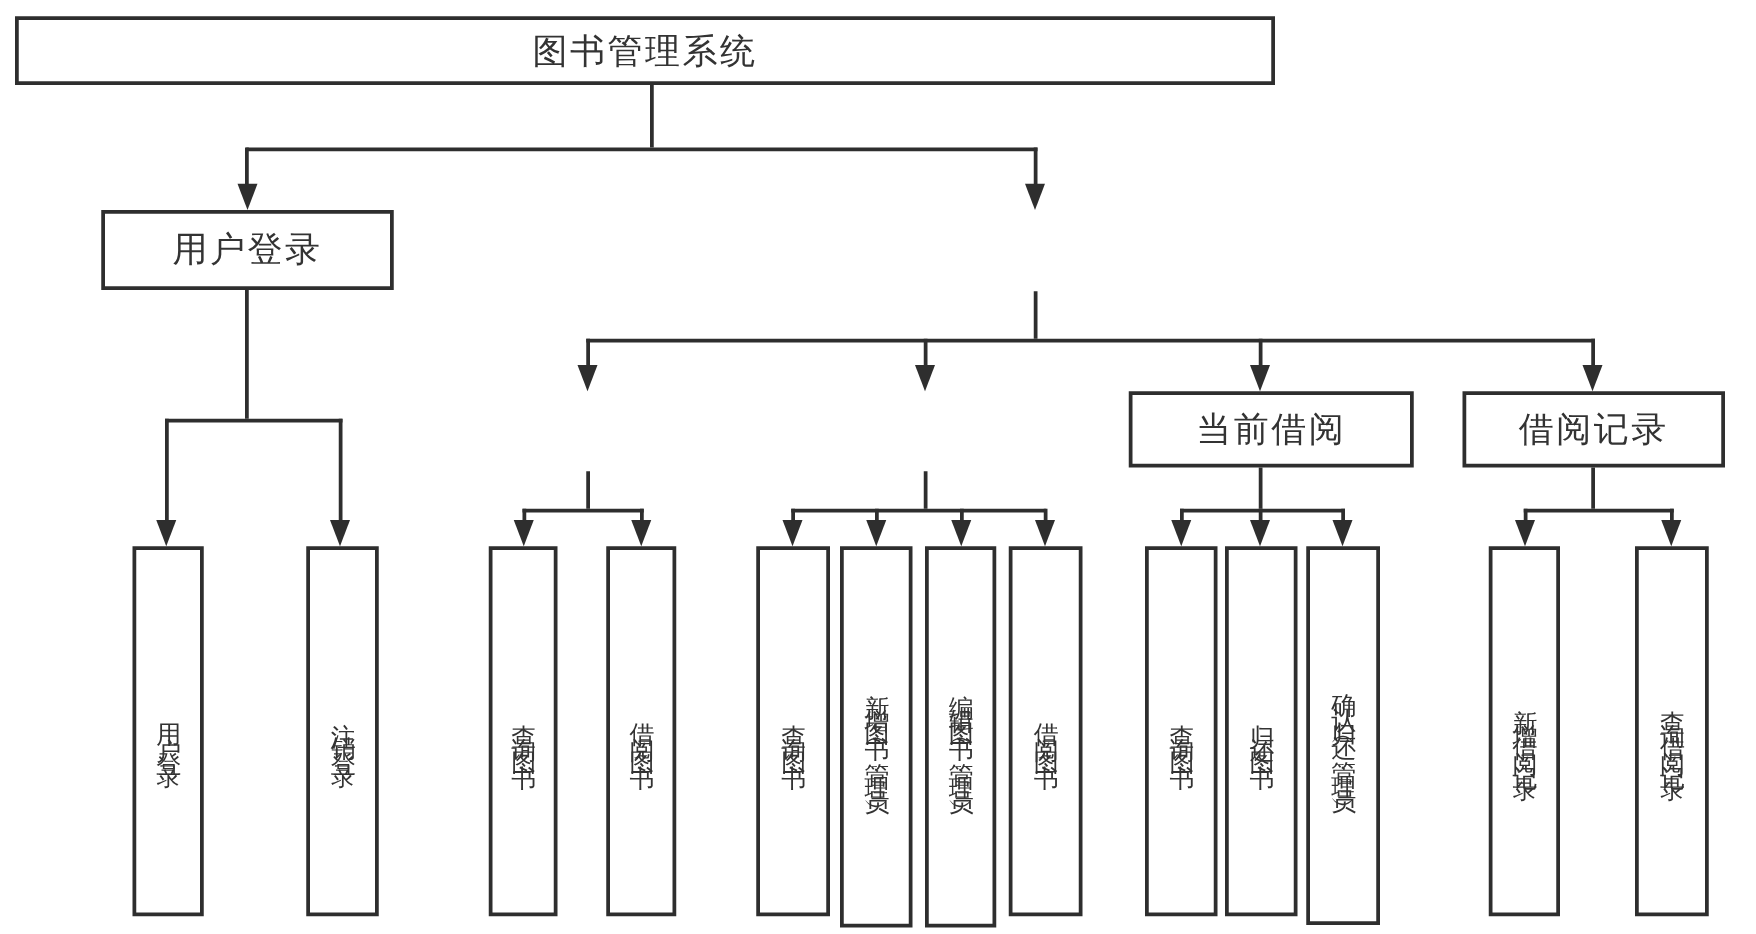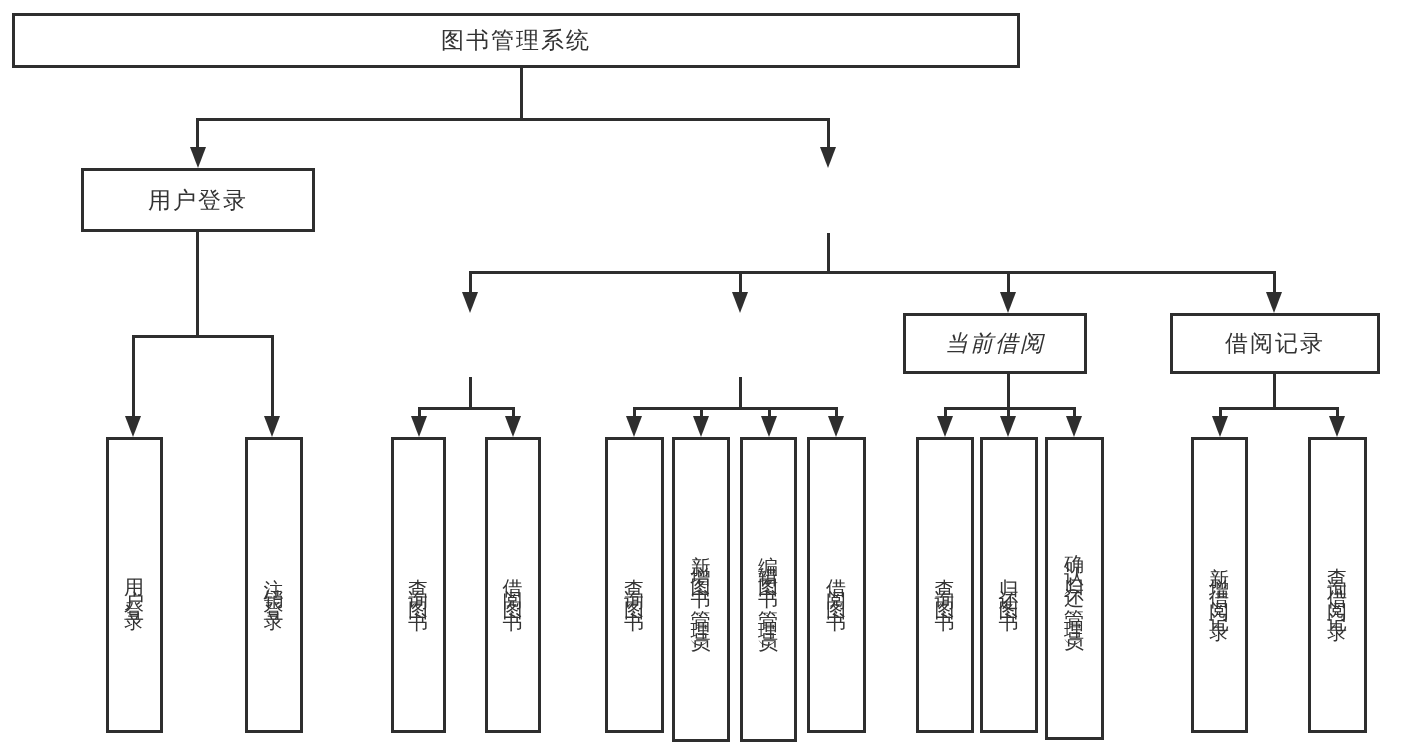--- a/index.html
+++ b/index.html
@@ -21,21 +21,21 @@
   .box {
     position: absolute;
     box-sizing: border-box;
     background: var(--background);
     border: 3px solid var(--line);
     display: flex;
     align-items: center;
     justify-content: center;
   }
   .htext {
-    font-size: 23px;
+    font-size: 28px;
     letter-spacing: 2px;
     white-space: nowrap;
   }
   .vtext {
     writing-mode: vertical-rl;
     text-orientation: mixed;
     font-size: 20px;
     line-height: 1;
     letter-spacing: 11px;
     white-space: nowrap;
@@ -64,21 +64,21 @@
 <div class="stage">
 
   <div class="box" style="left:12px;top:13px;width:1008px;height:55px;">
     <span class="htext">图书管理系统</span>
   </div>
 
   <div class="box" style="left:81px;top:168px;width:234px;height:64px;">
     <span class="htext">用户登录</span>
   </div>
 
-  <div class="box" style="left:903px;top:313px;width:184px;height:61px;font-style:italic;">
+  <div class="box" style="left:903px;top:313px;width:228px;height:61px;">
     <span class="htext">当前借阅</span>
   </div>
   <div class="box" style="left:1170px;top:313px;width:210px;height:61px;">
     <span class="htext">借阅记录</span>
   </div>
 
   <div class="box" style="left:106px;top:437px;width:57px;height:296px;">
     <span class="vtext">用户登录</span>
   </div>
   <div class="box" style="left:245px;top:437px;width:58px;height:296px;">

